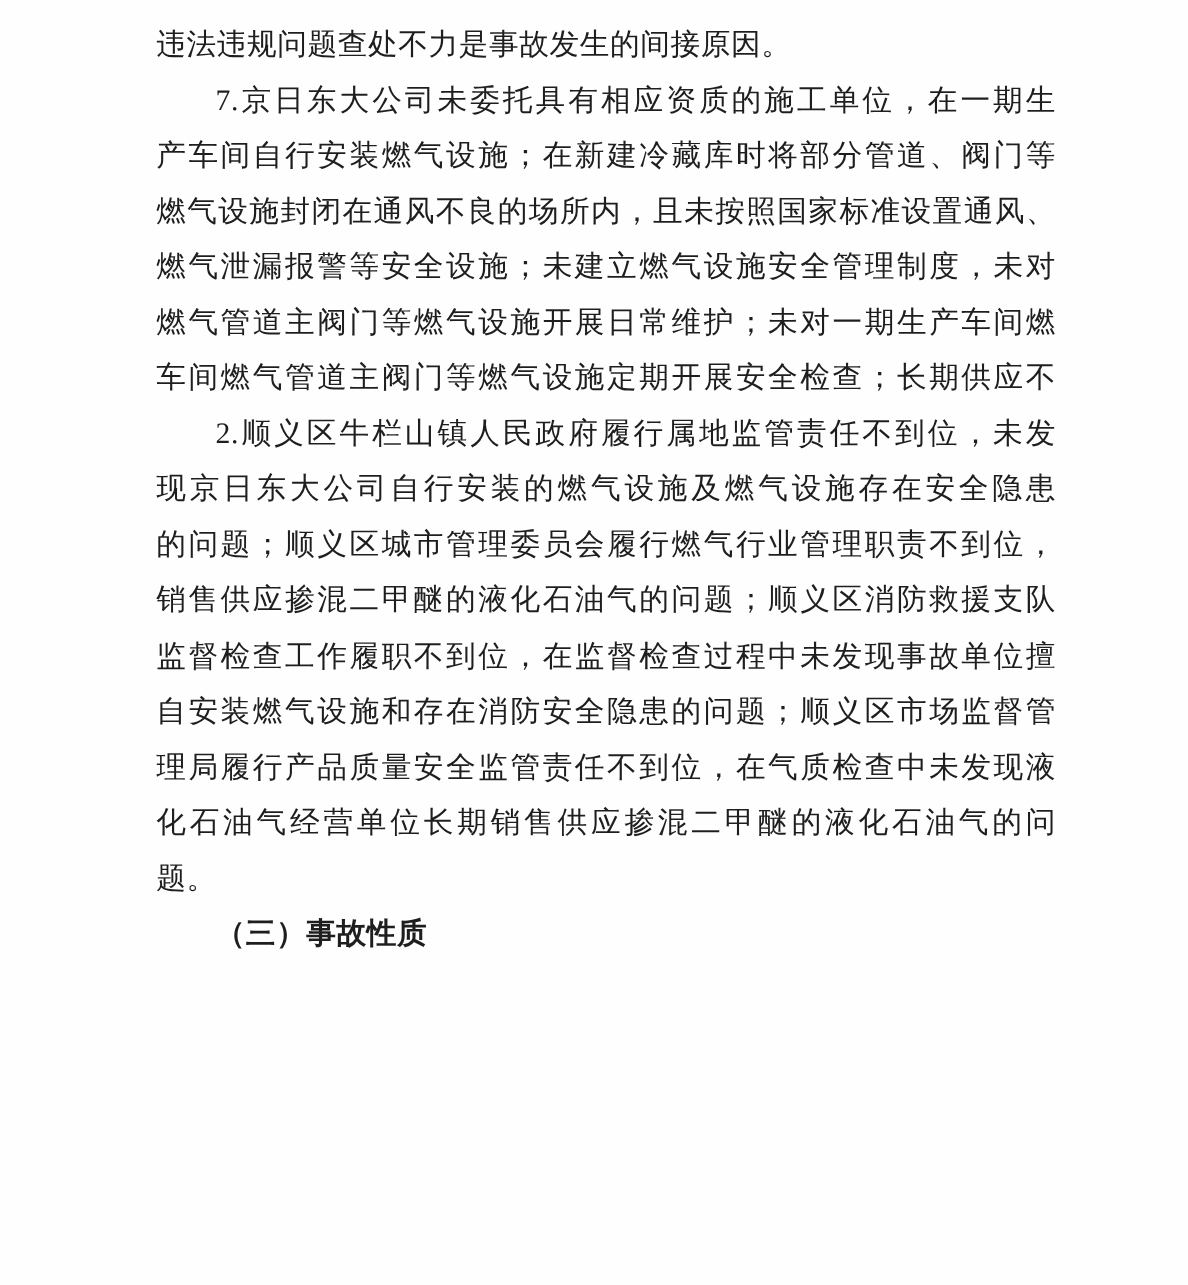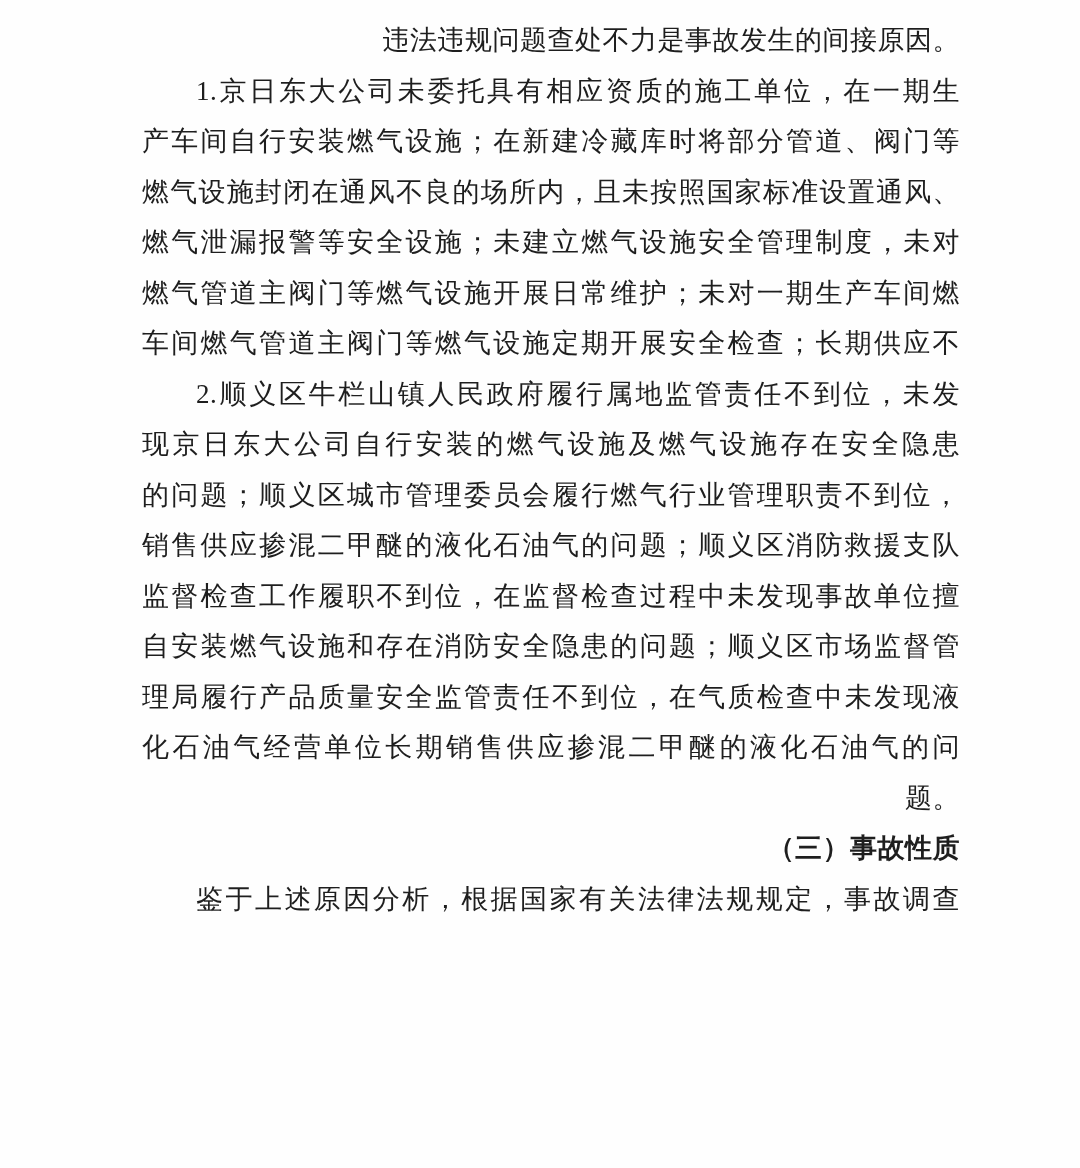--- a/index.html
+++ b/index.html
@@ -23,21 +23,21 @@
     color: #1e1e1e;
   }
   .doc-body {
     width: 818px;
   }
   .line {
     font-size: 27px;
     line-height: 50.5px;
     height: 50.5px;
     letter-spacing: 0.5px;
-    text-align: right;
+    text-align: left;
     white-space: normal;
     overflow: hidden;
   }
   .line.fill {
     text-align: justify;
     text-align-last: justify;
     text-justify: inter-character;
   }
   .line.indent {
     padding-left: 54px;
@@ -45,31 +45,30 @@
   .line.bold {
     font-weight: bold;
   }
 </style>
 </head>
 <body>
 
 <div class="page" style="background: rgb(254, 254, 254); color: rgb(30, 30, 30);">
   <div class="doc-body" id="doc-body">
       <div class="line">违法违规问题查处不力是事故发生的间接原因。</div>
-      <div class="line indent fill">1.京日东大公司未委托具有相应资质的施工单位，在一期生</div>
+      <div class="line indent fill">7.京日东大公司未委托具有相应资质的施工单位，在一期生</div>
       <div class="line fill">产车间自行安装燃气设施；在新建冷藏库时将部分管道、阀门等</div>
       <div class="line fill">燃气设施封闭在通风不良的场所内，且未按照国家标准设置通风、</div>
       <div class="line fill">燃气泄漏报警等安全设施；未建立燃气设施安全管理制度，未对</div>
       <div class="line fill">燃气管道主阀门等燃气设施开展日常维护；未对一期生产车间燃</div>
       <div class="line fill">车间燃气管道主阀门等燃气设施定期开展安全检查；长期供应不</div>
       <div class="line indent fill">2.顺义区牛栏山镇人民政府履行属地监管责任不到位，未发</div>
       <div class="line fill">现京日东大公司自行安装的燃气设施及燃气设施存在安全隐患</div>
       <div class="line fill">的问题；顺义区城市管理委员会履行燃气行业管理职责不到位，</div>
       <div class="line fill">销售供应掺混二甲醚的液化石油气的问题；顺义区消防救援支队</div>
       <div class="line fill">监督检查工作履职不到位，在监督检查过程中未发现事故单位擅</div>
       <div class="line fill">自安装燃气设施和存在消防安全隐患的问题；顺义区市场监督管</div>
       <div class="line fill">理局履行产品质量安全监管责任不到位，在气质检查中未发现液</div>
       <div class="line fill">化石油气经营单位长期销售供应掺混二甲醚的液化石油气的问</div>
       <div class="line">题。</div>
       <div class="line indent bold">（三）事故性质</div>
-      <div class="line indent fill">鉴于上述原因分析，根据国家有关法律法规规定，事故调查</div>
     </div>
 </div>
 
 </body></html>

